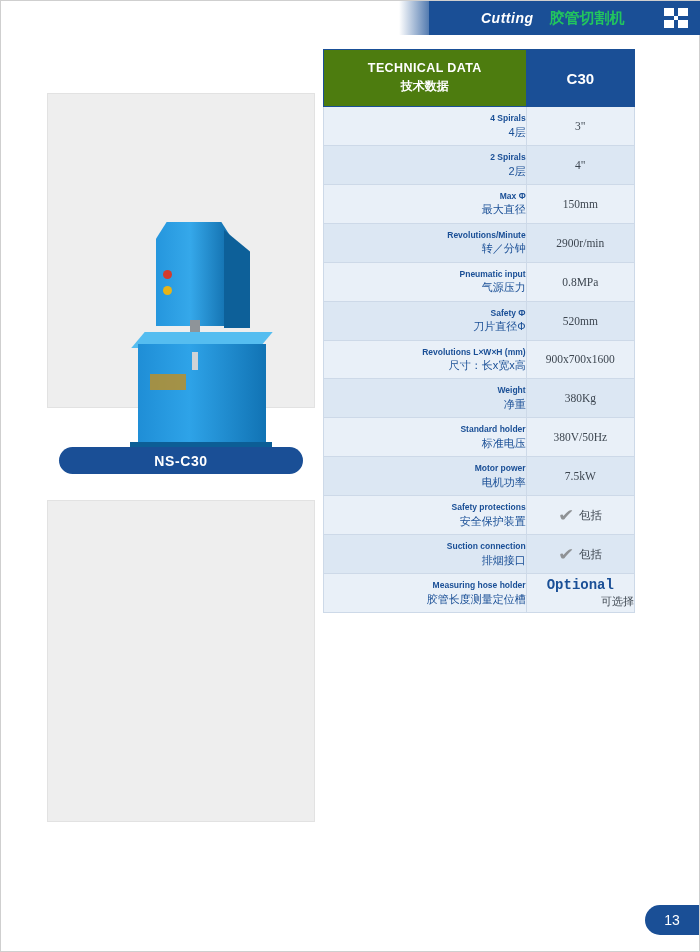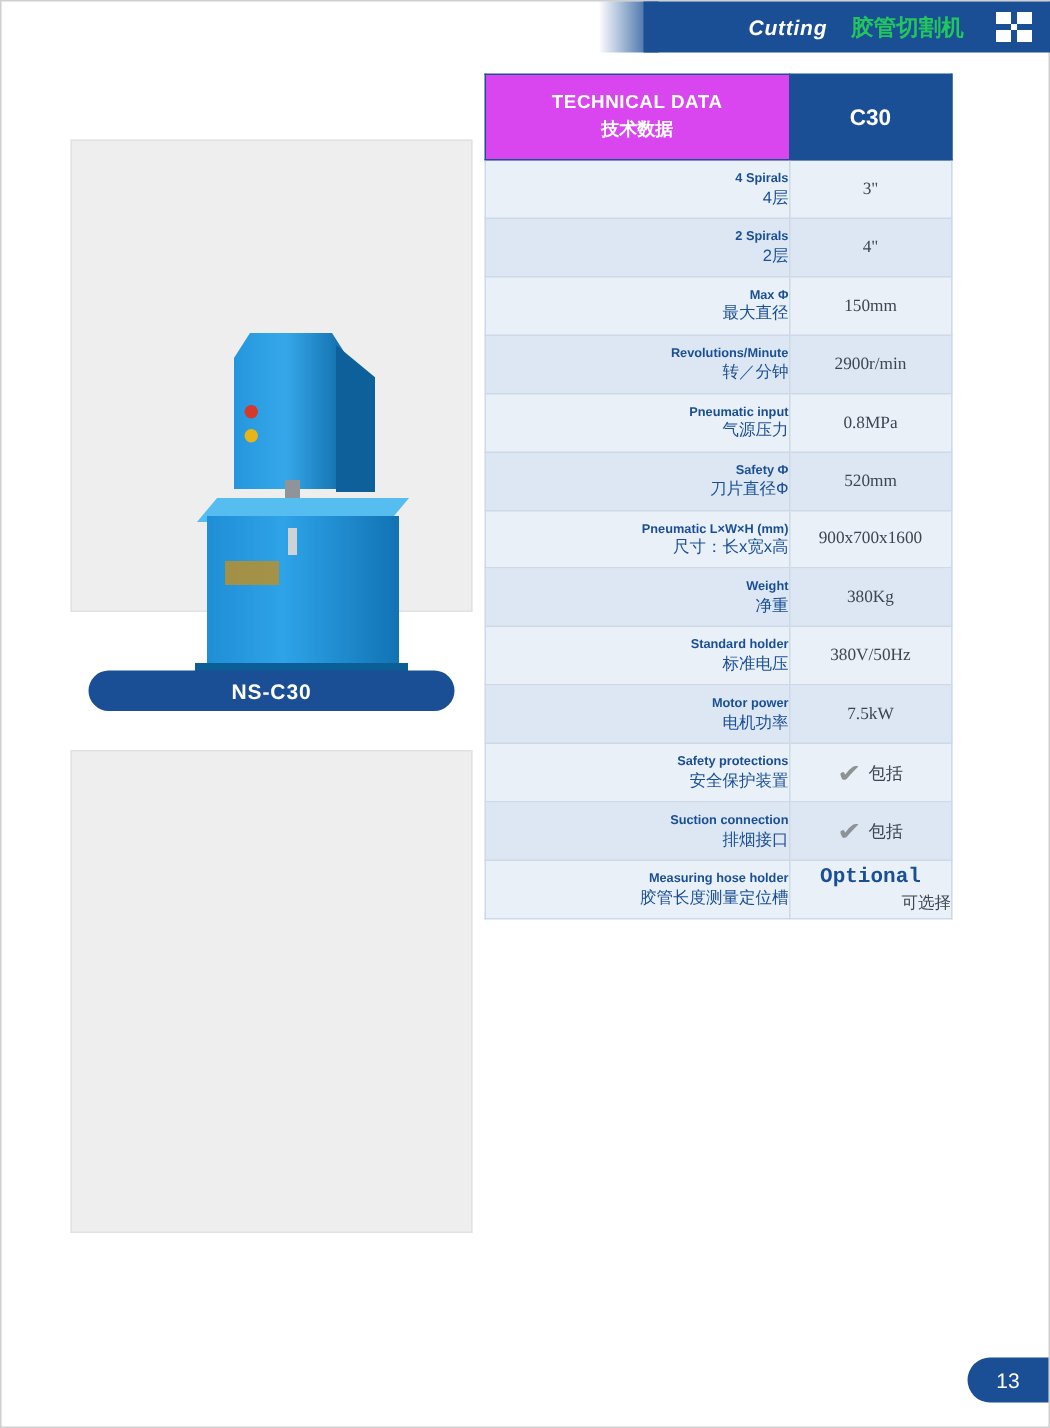--- a/index.html
+++ b/index.html
@@ -42,21 +42,21 @@
     width: 40px;
     height: 34px;
     background: linear-gradient(to right, rgba(26,79,150,0), rgba(26,79,150,1));
   }
   .header-en {
     color: #ffffff;
     font-size: 14px;
     font-weight: bold;
     font-style: italic;
     letter-spacing: .5px;
-    margin-left: 70px;
+    margin-left: 52px;
   }
   .header-cn {
     color: #22c55e;
     font-size: 15px;
     font-weight: bold;
     margin-left: 16px;
   }
   .header-logo {
     position: absolute;
     right: 12px;
@@ -232,21 +232,21 @@
   }
   .spec-table td, .spec-table th {
     border: 1px solid #cdd9e8;
     padding: 0;
     vertical-align: middle;
   }
   .col-label { width: 202px; }
   .col-value { width: 108px; }
 
   thead th.head-label {
-    background: #d946ef;
+    background: #4d7c0f;
     color: #ffffff;
     height: 56px;
     text-align: center;
     border: 1px solid #1a4f96;
   }
   thead th.head-value {
     background: #1a4f96;
     color: #ffffff;
     height: 56px;
     text-align: center;
@@ -438,21 +438,21 @@
       </tr>
       <tr>
         <td class="label-cell alt">
           <span class="lbl-en">Safety Ф</span>
           <span class="lbl-cn">刀片直径Ф</span>
         </td>
         <td class="value-cell alt">520mm</td>
       </tr>
       <tr>
         <td class="label-cell">
-          <span class="lbl-en">Pneumatic L×W×H (mm)</span>
+          <span class="lbl-en">Revolutions L×W×H (mm)</span>
           <span class="lbl-cn">尺寸：长x宽x高</span>
         </td>
         <td class="value-cell">900x700x1600</td>
       </tr>
       <tr>
         <td class="label-cell alt">
           <span class="lbl-en">Weight</span>
           <span class="lbl-cn">净重</span>
         </td>
         <td class="value-cell alt">380Kg</td>

